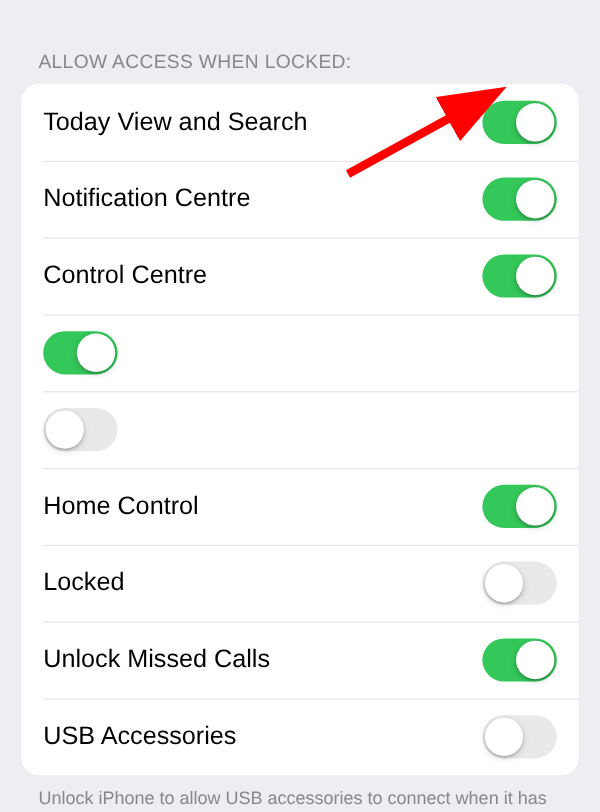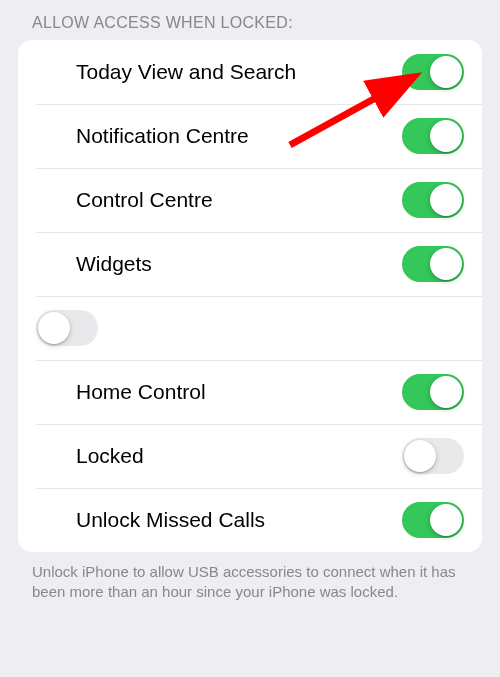--- a/index.html
+++ b/index.html
@@ -6,21 +6,21 @@
   html, body { margin: 0; padding: 0; }
   body {
     width: 500px;
     height: 677px;
     background: #eeedf2;
     font-family: -apple-system, "Helvetica Neue", Helvetica, Arial, sans-serif;
     overflow: hidden;
     position: relative;
   }
   .section-header {
-    padding: 14px 32px 8px 32px;
+    padding: 44px 32px 8px 32px;
     font-size: 16px;
     letter-spacing: 0.3px;
     color: #88878d;
     text-transform: uppercase;
   }
   .list {
     margin: 0 18px;
     background: #ffffff;
     border-radius: 14px;
     overflow: hidden;
@@ -38,21 +38,20 @@
     top: 0;
     left: 18px;
     right: 0;
     height: 1px;
     background: #e5e5ea;
   }
   .row-label {
     font-size: 21px;
     color: #000;
     font-weight: 400;
-    margin-left: 40px;
   }
   .switch {
     width: 62px;
     height: 36px;
     border-radius: 18px;
     position: relative;
     flex: 0 0 auto;
     transition: background .15s;
   }
   .switch[data-on="true"] { background: #34c759; }
@@ -105,21 +104,20 @@
   </div>
 
   <div class="row">
     <span class="row-label">Control Centre</span>
     <div class="switch" data-on="true">
       <div class="knob"></div>
     </div>
   </div>
 
   <div class="row">
-    <span class="row-label">Widgets</span>
     <div class="switch" data-on="true">
       <div class="knob"></div>
     </div>
   </div>
 
   <div class="row">
     <div class="switch" data-on="false">
       <div class="knob"></div>
     </div>
   </div>
@@ -138,20 +136,26 @@
     </div>
   </div>
 
   <div class="row">
     <span class="row-label">Unlock Missed Calls</span>
     <div class="switch" data-on="true">
       <div class="knob"></div>
     </div>
   </div>
 
+  <div class="row">
+    <span class="row-label">USB Accessories</span>
+    <div class="switch" data-on="false">
+      <div class="knob"></div>
+    </div>
+  </div>
 
 </div>
 
 <div class="footer">Unlock iPhone to allow USB accessories to connect when it has been more than an hour since your iPhone was locked.</div>
 
 <svg class="arrow-overlay" viewBox="0 0 160 90">
   <defs>
     <marker id="ahead" markerWidth="8" markerHeight="8" refX="6" refY="3" orient="auto">
       <polygon points="0,0 8,3 0,6" fill="#ff0000"></polygon>
     </marker>

